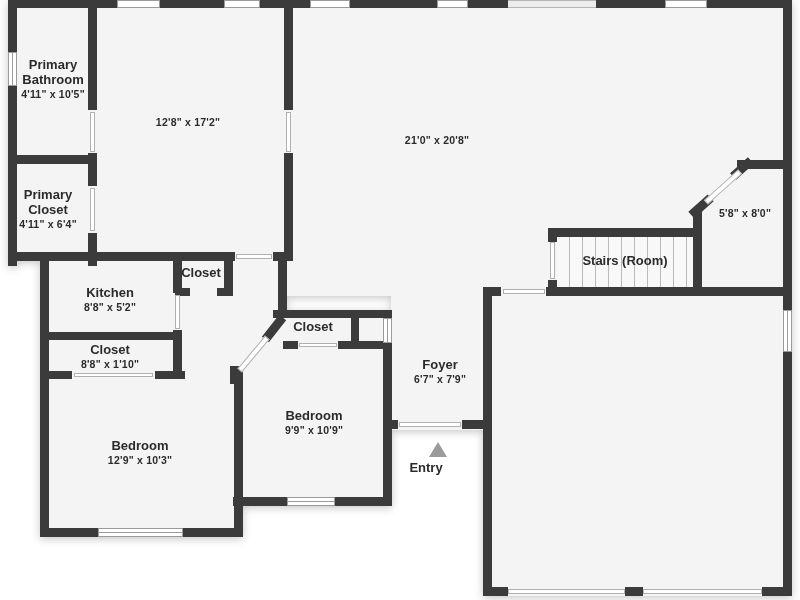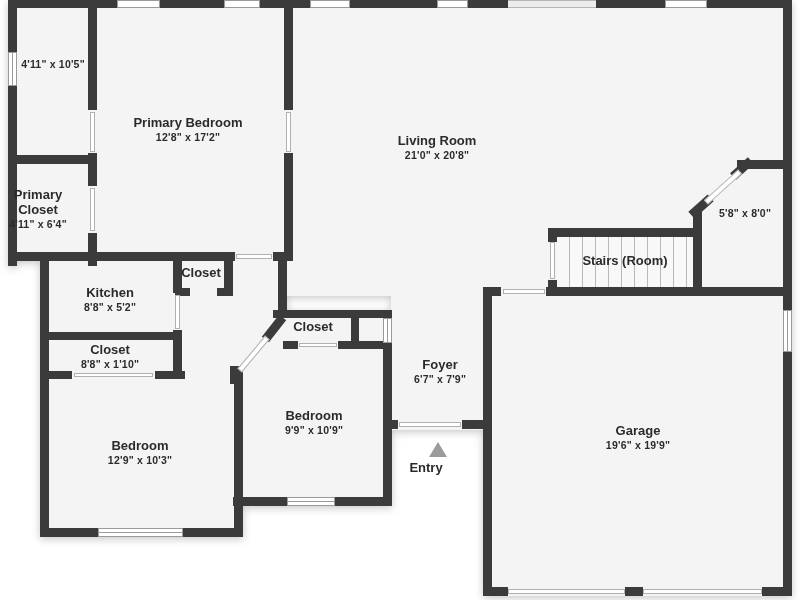--- a/index.html
+++ b/index.html
@@ -128,32 +128,31 @@
     <div class="door" style="left:503px;top:289px;width:42px;height:5px"></div>
     <div class="door" style="left:550px;top:242px;width:5px;height:37px"></div>
     <div class="door diag" style="left:232px;top:351px;width:43px;height:6px;transform:rotate(-50deg)"></div>
     <div class="door diag" style="left:700px;top:184px;width:46px;height:6px;transform:rotate(-42deg)"></div>
     <div class="door" style="left:508px;top:589px;width:117px;height:5px"></div>
     <div class="door" style="left:643px;top:589px;width:119px;height:5px"></div>
   </div>
 
   <div class="labels">
     <div class="lbl" style="left:10px;top:57px;width:86px">
+      <div class="nm">Primary Bathroom</div>
       <div class="dm">4'11" x 10'5"</div>
     </div>
     <div class="lbl" style="left:108px;top:115px;width:160px">
-      <div class="nm">Primary Bedroom</div>
       <div class="dm">12'8" x 17'2"</div>
     </div>
-    <div class="lbl" style="left:0;top:187px;width:76px">
+    <div class="lbl" style="left:10px;top:187px;width:76px">
       <div class="nm">Primary Closet</div>
       <div class="dm">4'11" x 6'4"</div>
     </div>
     <div class="lbl" style="left:357px;top:133px;width:160px">
-      <div class="nm">Living Room</div>
       <div class="dm">21'0" x 20'8"</div>
     </div>
     <div class="lbl" style="left:707px;top:206px;width:76px">
       <div class="dm">5'8" x 8'0"</div>
     </div>
     <div class="lbl" style="left:557px;top:253px;width:136px">
       <div class="nm">Stairs (Room)</div>
     </div>
     <div class="lbl" style="left:176px;top:265px;width:50px">
       <div class="nm">Closet</div>
@@ -174,22 +173,18 @@
       <div class="dm">9'9" x 10'9"</div>
     </div>
     <div class="lbl" style="left:390px;top:357px;width:100px">
       <div class="nm">Foyer</div>
       <div class="dm">6'7" x 7'9"</div>
     </div>
     <div class="lbl" style="left:70px;top:438px;width:140px">
       <div class="nm">Bedroom</div>
       <div class="dm">12'9" x 10'3"</div>
     </div>
-    <div class="lbl" style="left:568px;top:423px;width:140px">
-      <div class="nm">Garage</div>
-      <div class="dm">19'6" x 19'9"</div>
-    </div>
     <div class="tri" style="left:429px;top:442px"></div>
     <div class="lbl" style="left:396px;top:460px;width:60px">
       <div class="nm">Entry</div>
     </div>
   </div>
 </div>
 
 </body></html>

